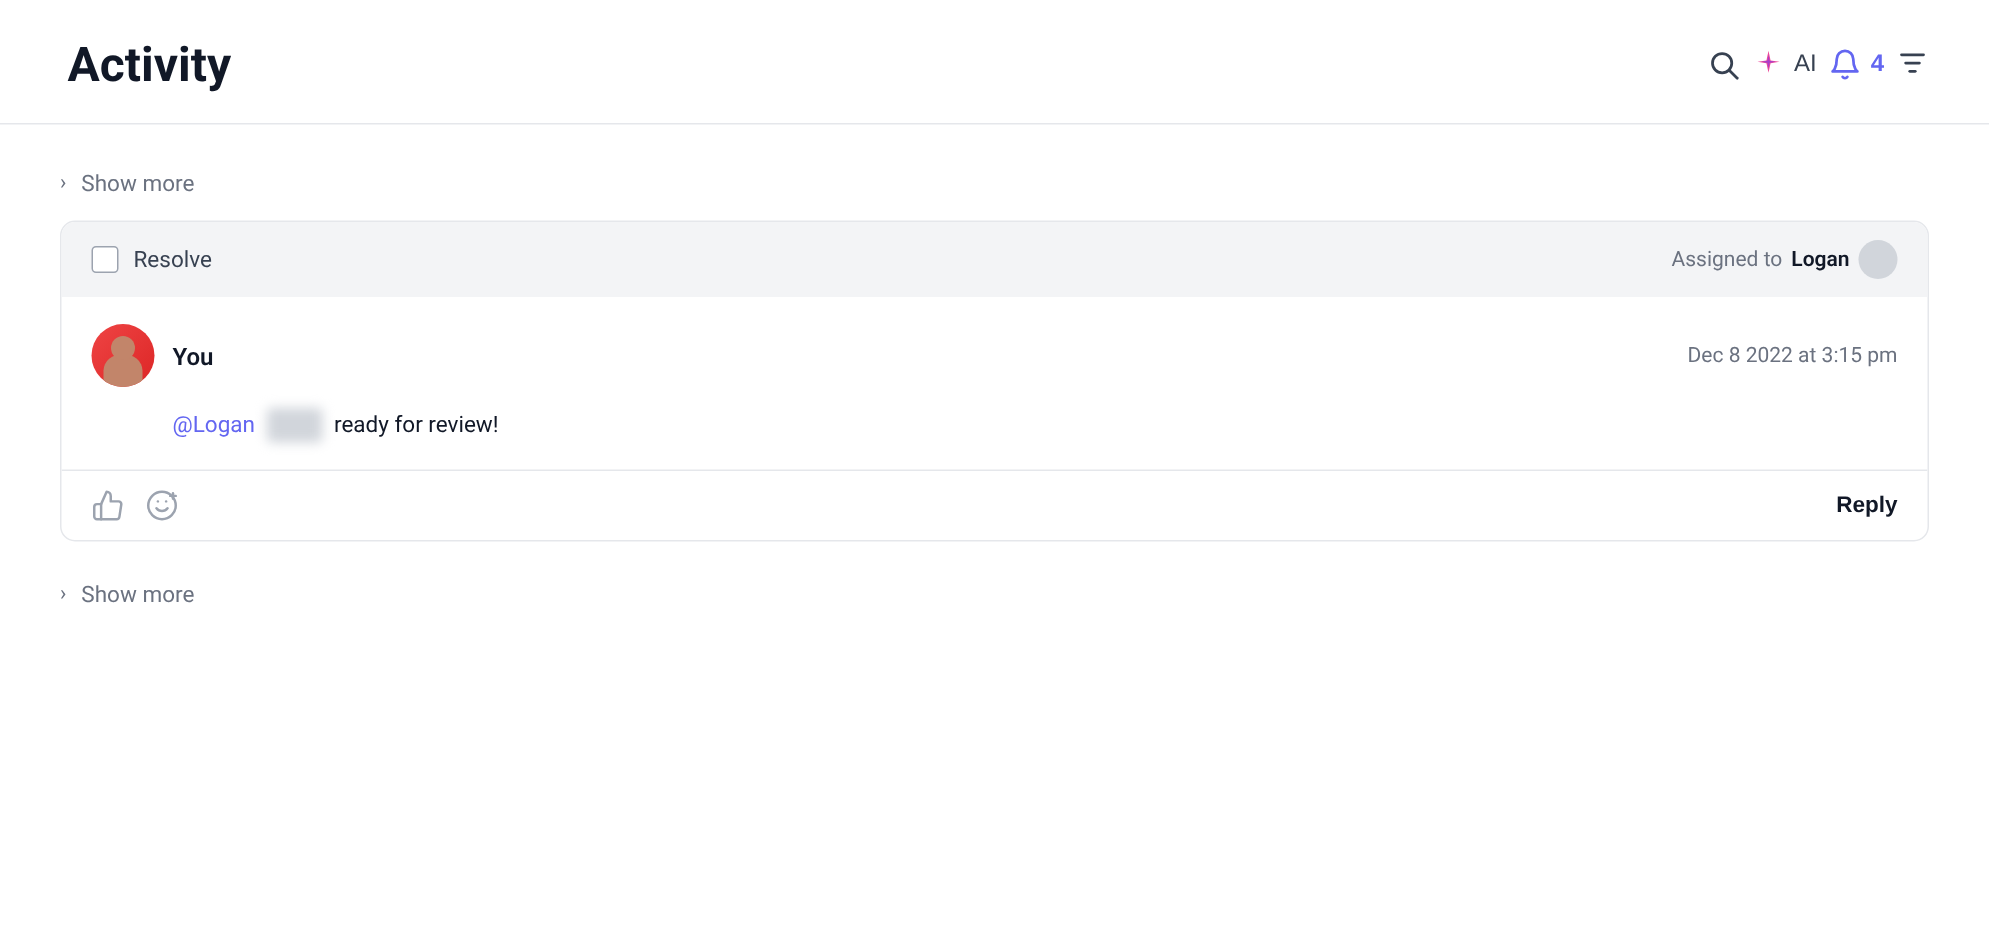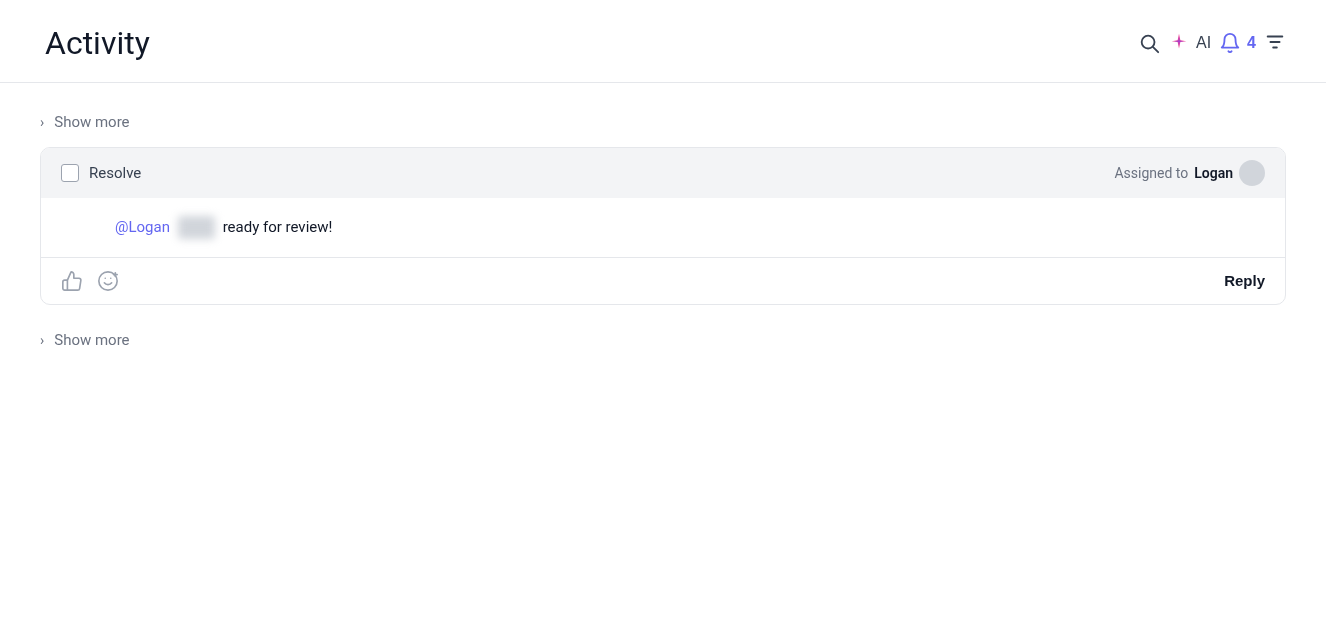--- a/index.html
+++ b/index.html
@@ -19,21 +19,21 @@
     .header {
       display: flex;
       align-items: center;
       justify-content: space-between;
       padding: 24px 40px 20px 45px;
       border-bottom: 1.5px solid #e5e7eb;
     }
 
     .header-title {
       font-size: 32px;
-      font-weight: 400;
+      font-weight: 700;
       color: #111827;
       text-align: right;
     }
 
     .header-actions {
       display: flex;
       align-items: center;
       gap: 8px;
     }
 
@@ -351,20 +351,27 @@
         <span class="resolve-label">Resolve</span>
       </div>
       <div class="assigned-to">
         <span>Assigned to</span>
         <strong>Logan</strong>
         <span class="assigned-avatar"></span>
       </div>
     </div>
 
     <div class="comment-body">
+      <div class="comment-header">
+        <div class="comment-user">
+          <div class="user-avatar-img"></div>
+          <span class="user-name">You</span>
+        </div>
+        <span class="comment-time">Dec 8 2022 at 3:15 pm</span>
+      </div>
       <div class="comment-text">
         <span class="mention">@Logan</span>
         <span class="blurred-text">&nbsp;&nbsp;&nbsp;&nbsp;&nbsp;&nbsp;&nbsp;&nbsp;&nbsp;&nbsp;</span>
         <span> ready for review!</span>
       </div>
     </div>
 
     <div class="comment-actions">
       <div class="reaction-btns">
         <button class="reaction-btn" title="Like">

